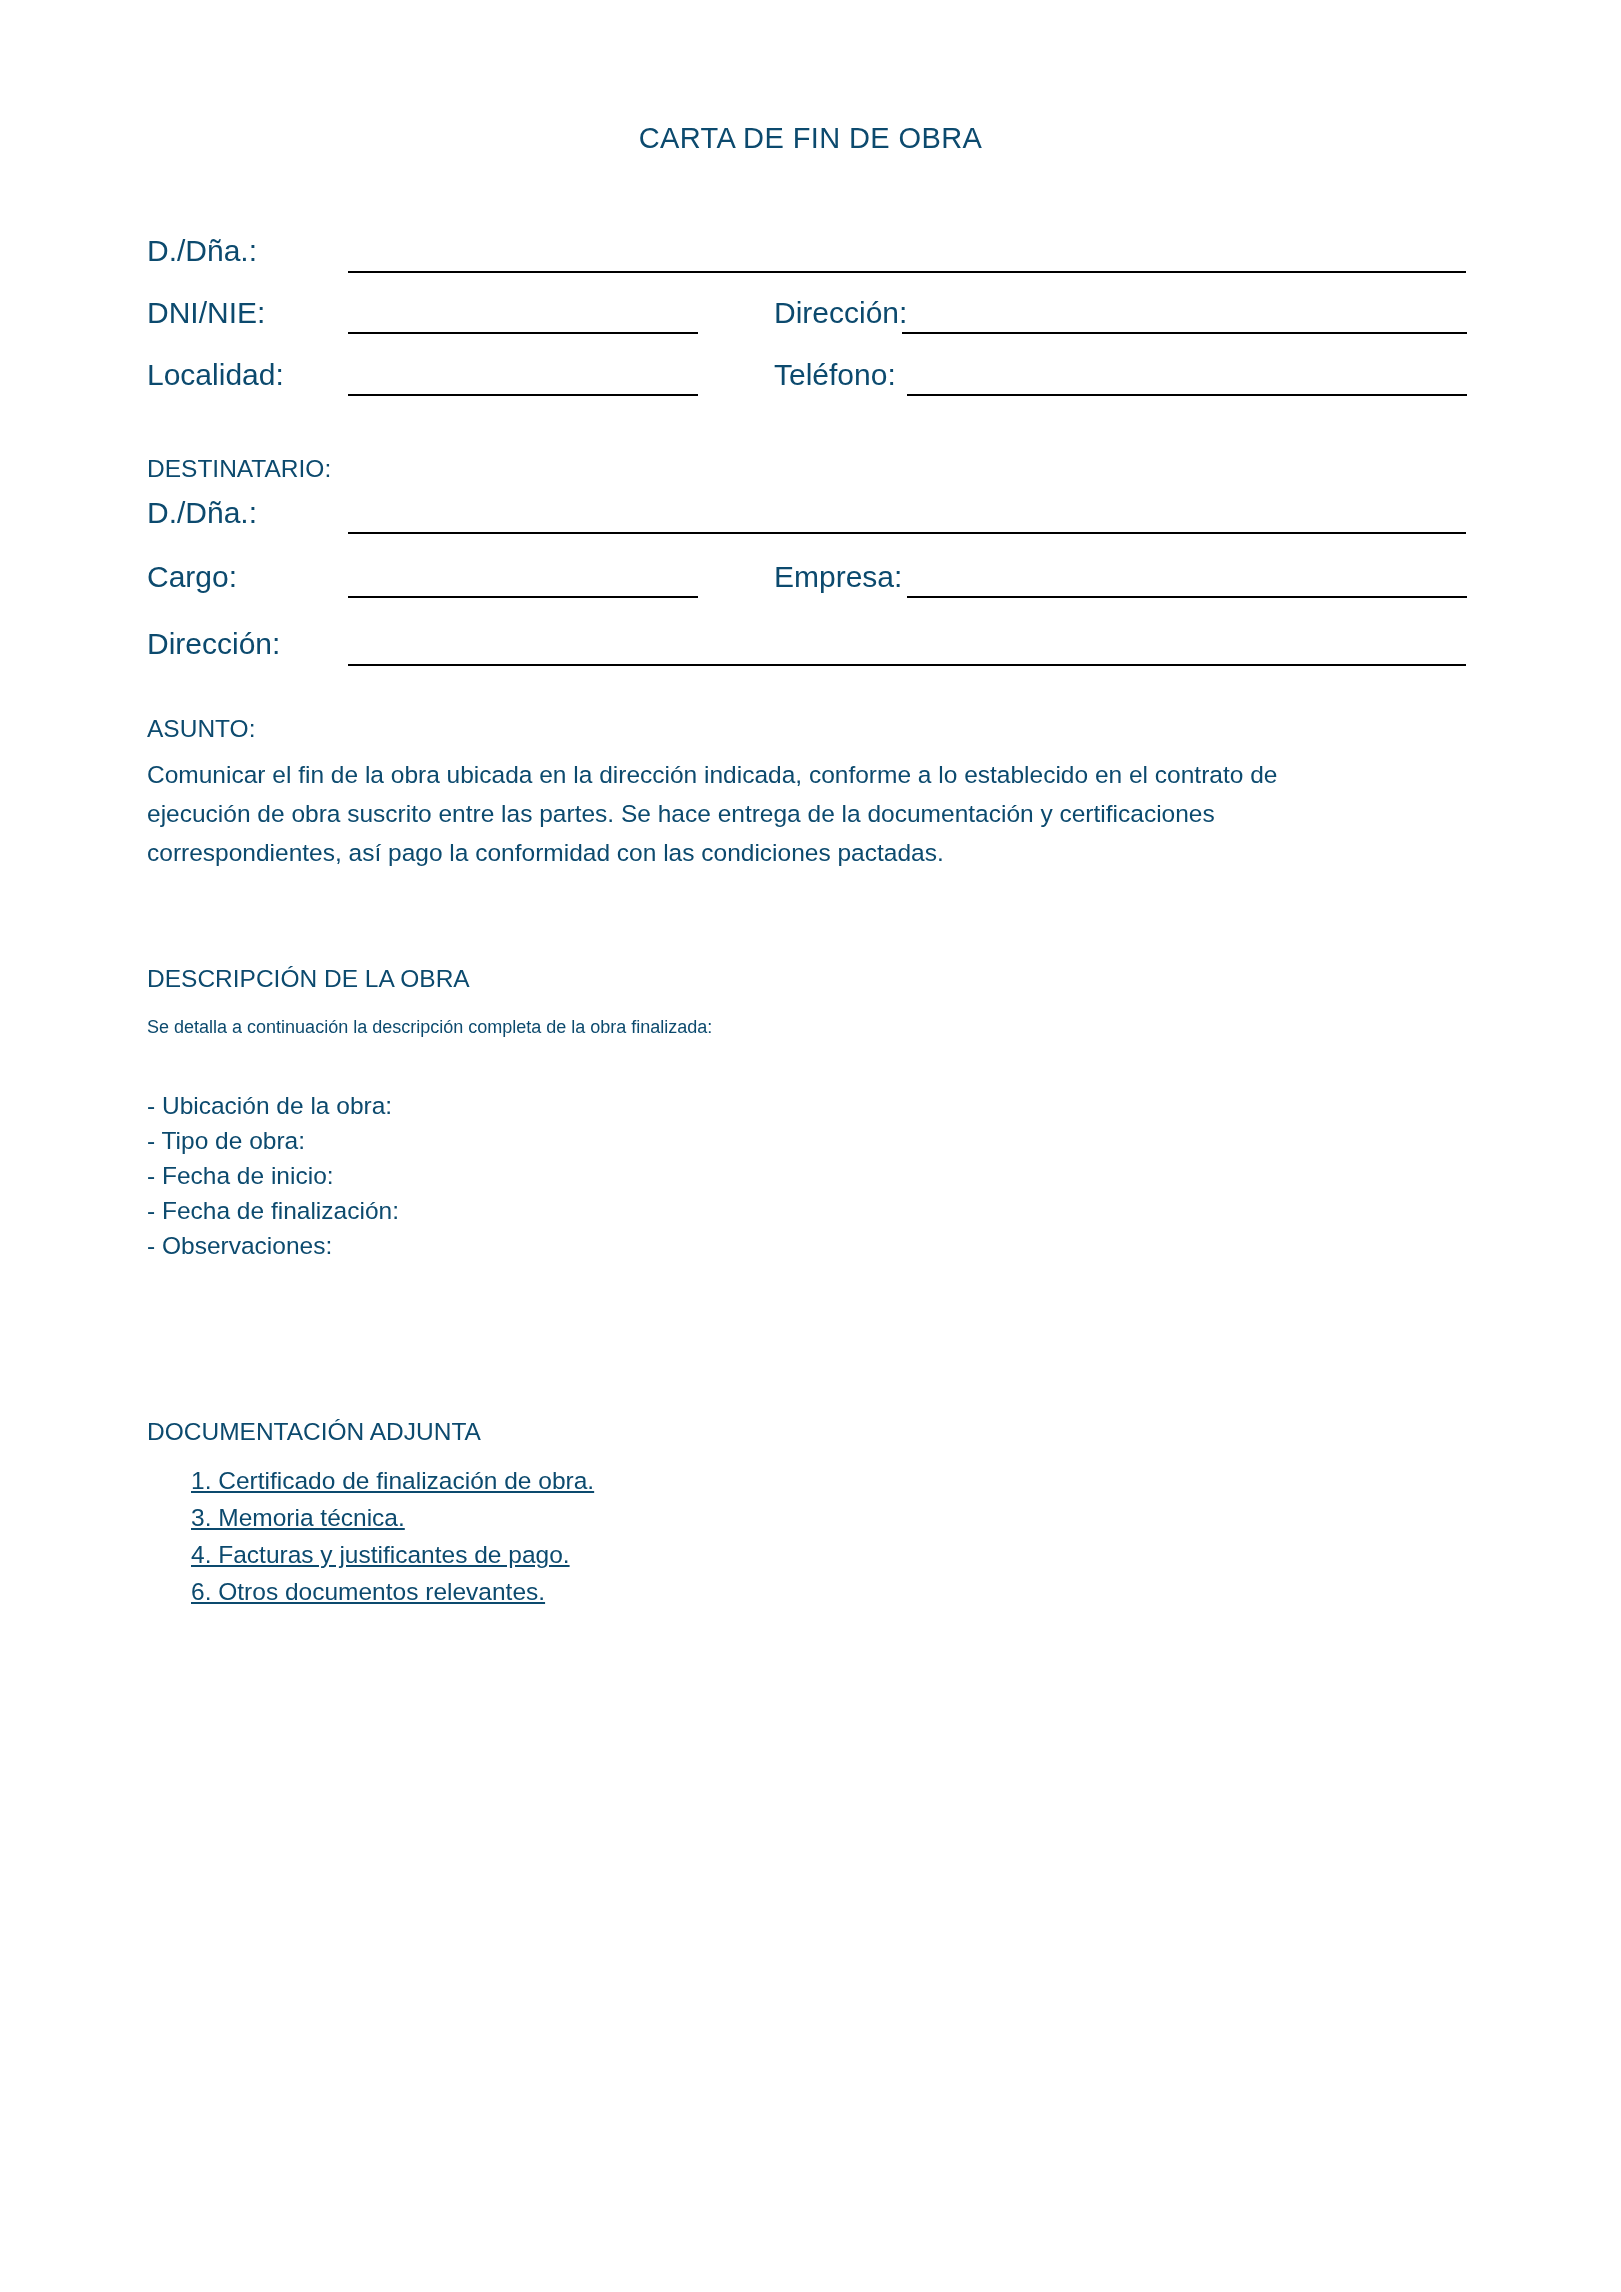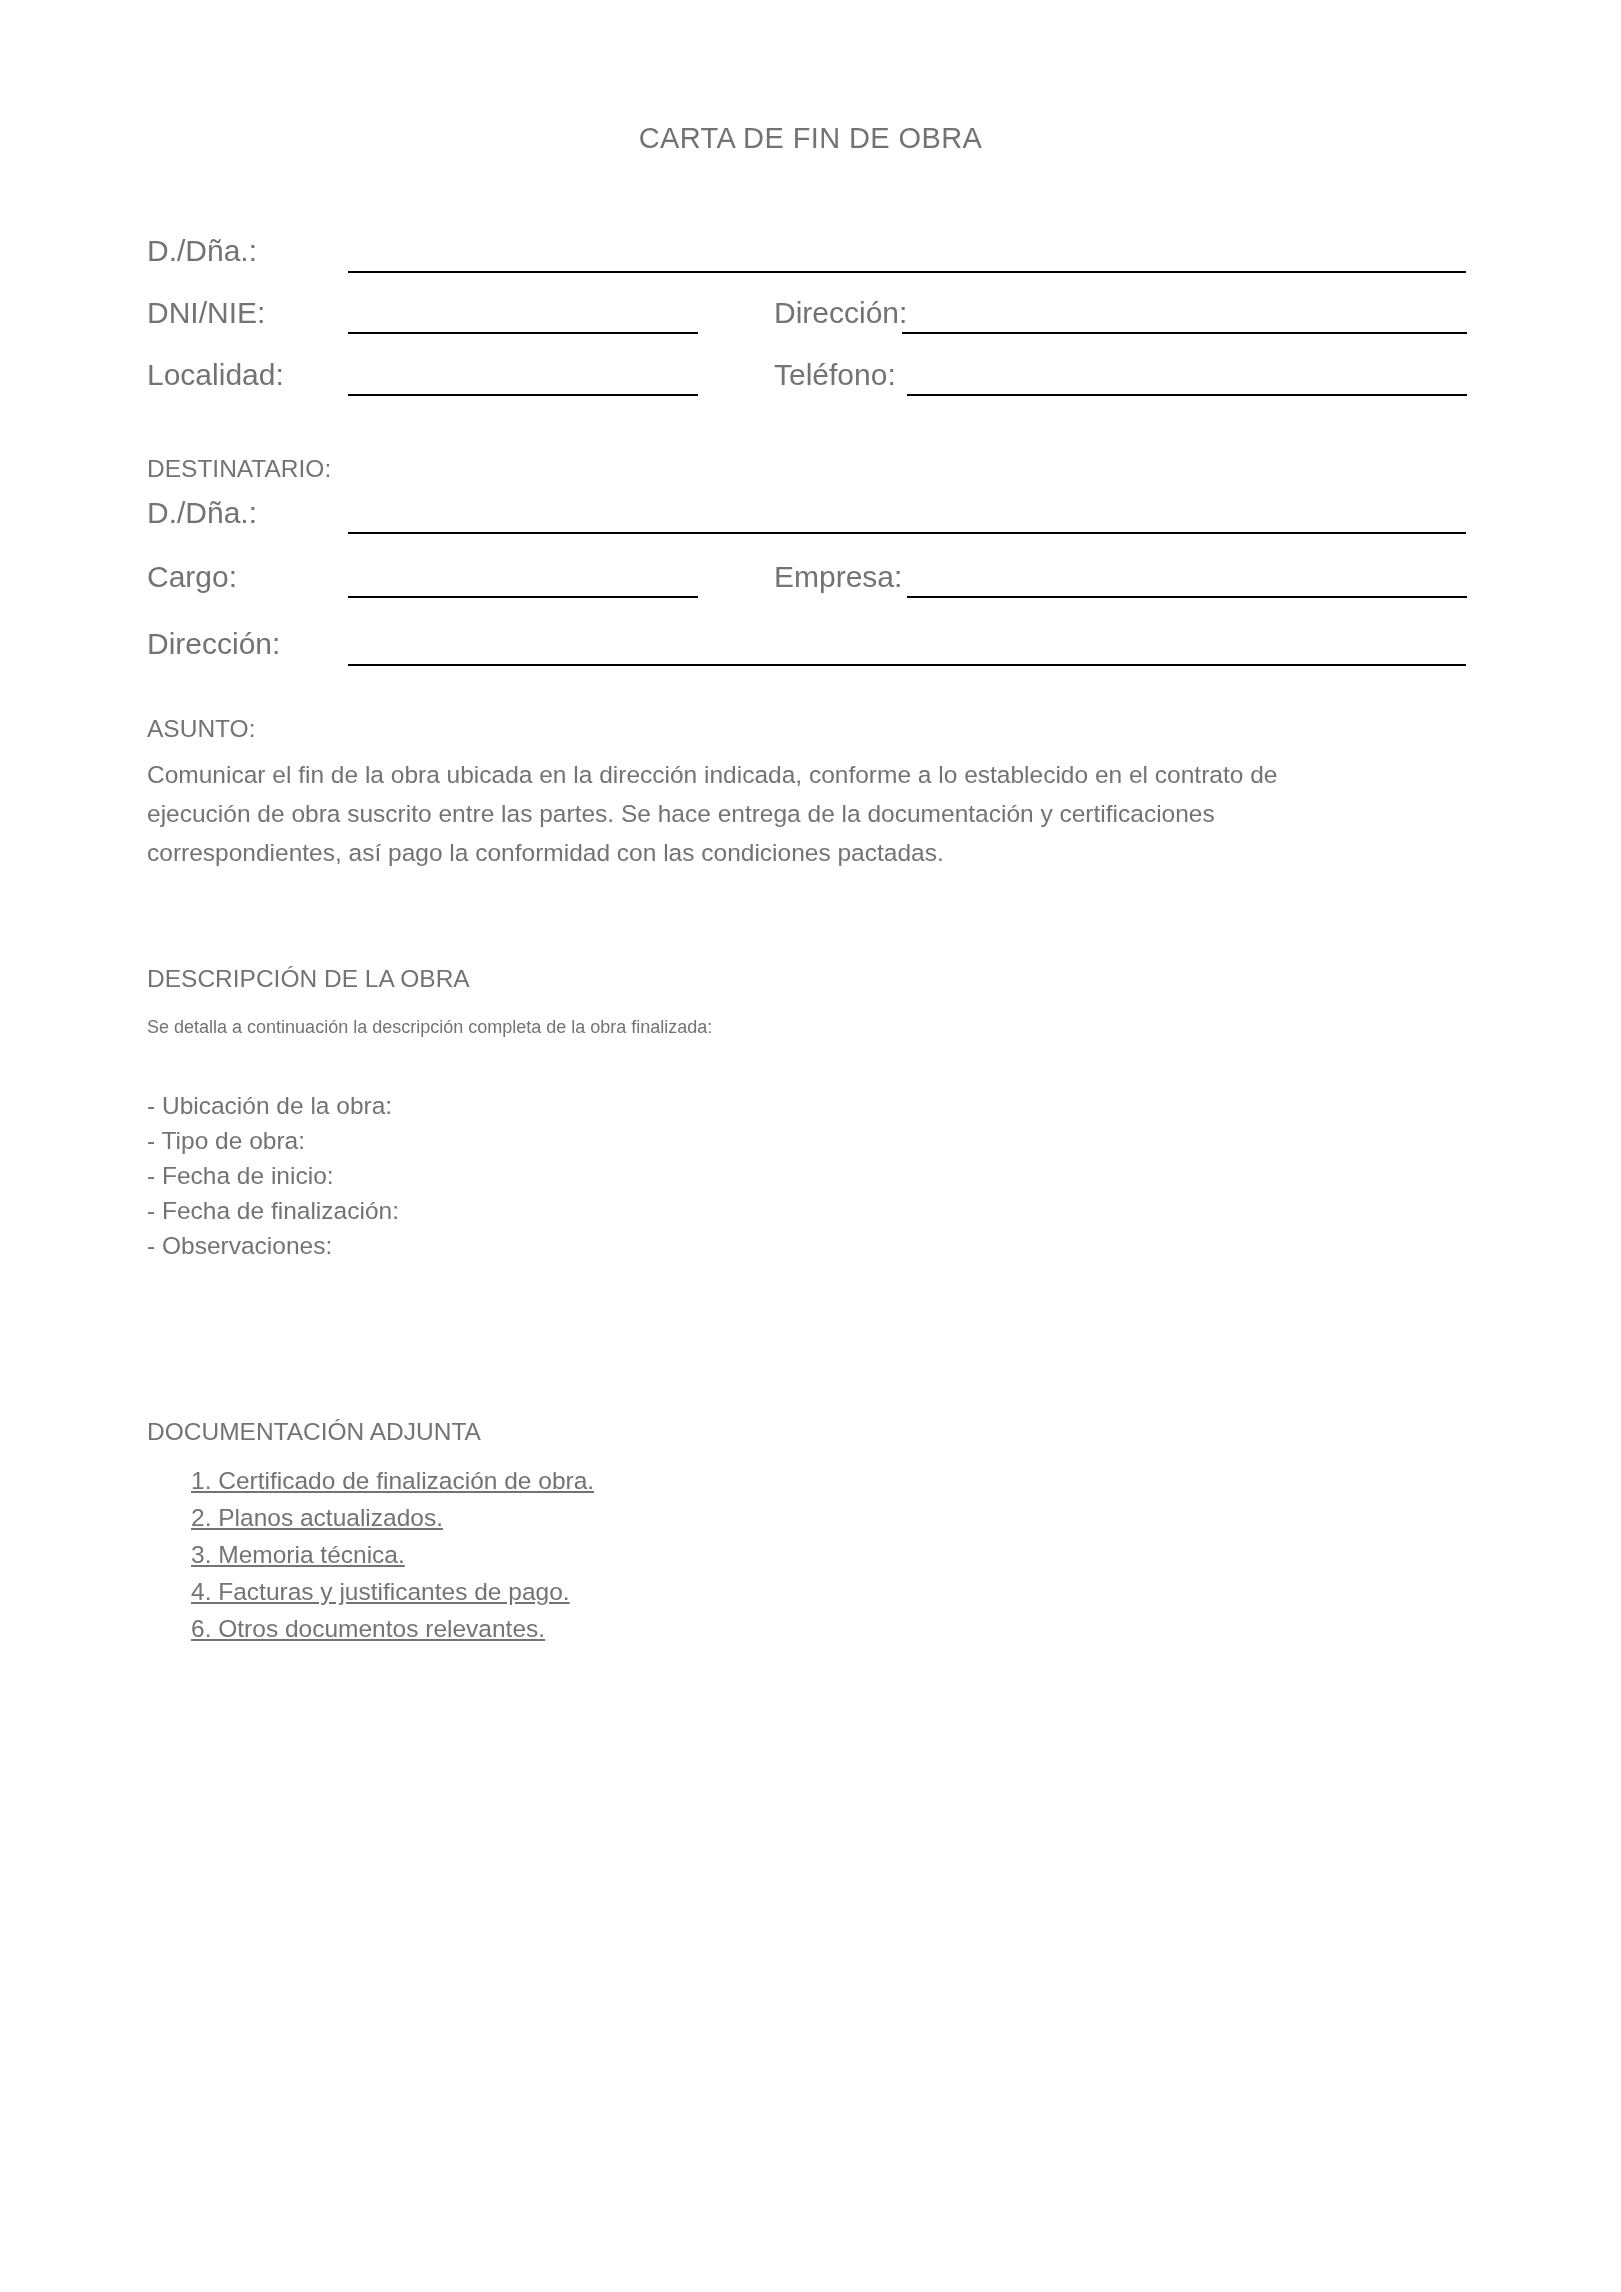--- a/index.html
+++ b/index.html
@@ -6,21 +6,21 @@
     margin: 0;
     padding: 0;
     background: #ffffff;
   }
   .page {
     position: relative;
     width: 1621px;
     height: 1666px;
     margin: 0 auto;
     background: #ffffff;
-    color: #737373;
+    color: #0c4a6e;
     font-family: "Liberation Sans", sans-serif;
     box-sizing: border-box;
     overflow: hidden;
   }
 
   
   .doc-title {
     position: absolute;
     top: 120px;
     left: 0;
@@ -142,20 +142,19 @@
     <div>- Tipo de obra:</div>
     <div>- Fecha de inicio:</div>
     <div>- Fecha de finalización:</div>
     <div>- Observaciones:</div>
   </div>
 
   <div class="section-head" style="left:147px; top:1416px;">DOCUMENTACIÓN ADJUNTA</div>
 
   <div class="num-list" style="left:191px; top:1462px;text-decoration:underline;">
     <div>1. Certificado de finalización de obra.</div>
-    <div>2. Planos actualizados.</div>
     <div>3. Memoria técnica.</div>
     <div>4. Facturas y justificantes de pago.</div>
     <div>6. Otros documentos relevantes.</div>
   </div>
 
 </div>
 
 
 </body></html>

